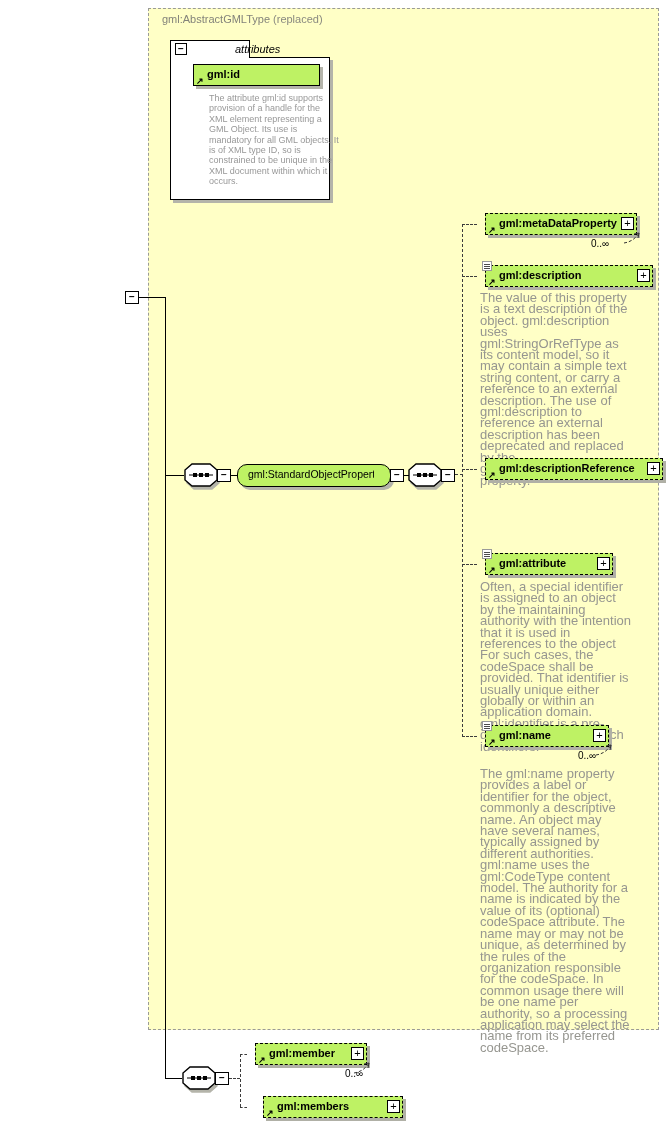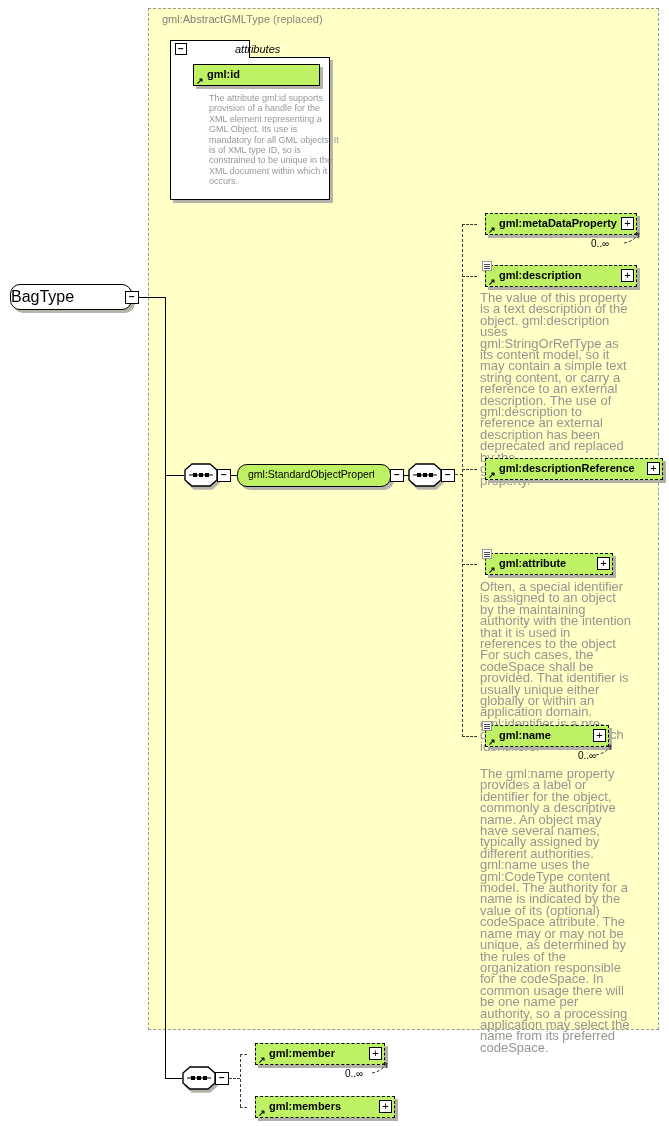--- a/index.html
+++ b/index.html
@@ -105,23 +105,20 @@
   <div class="attrtab">
     <div class="minibox" style="left:4px;top:2px;">−</div>
     <span class="lbl">attributes</span>
   </div>
   <div class="node solidbox" style="left:193px;top:64px;width:127px;">
     <span class="name">gml:id</span>
     <span class="refarrow">↗</span>
   </div>
   <div class="ann small" style="left:196px;top:93px;width:131px;margin-left:13px;">The attribute gml:id supports provision of a handle for the XML element representing a GML Object. Its use is mandatory for all GML objects. It is of XML type ID, so is constrained to be unique in the XML document within which it occurs.</div>
 
-  <div class="root">
-    <span class="name">BagType</span>
-  </div>
   <div class="minibox" style="left:125px;top:291px;width:14px;height:13px;line-height:10px;">−</div>
 
   <svg class="seq" style="left:184px;top:463px;" viewBox="0 0 34 24">
     <polygon points="8,1 26,1 33,7 33,17 26,23 8,23 1,17 1,7" fill="#fff" stroke="#000" stroke-width="1.4"></polygon>
     <line x1="5" y1="12" x2="29" y2="12" stroke="#000" stroke-width="1"></line>
     <rect x="9" y="10" width="4" height="4" fill="#000"></rect>
     <rect x="15" y="10" width="4" height="4" fill="#000"></rect>
     <rect x="21" y="10" width="4" height="4" fill="#000"></rect>
   </svg>
   <div class="minibox" style="left:217px;top:469px;width:14px;height:13px;line-height:10px;">−</div>
@@ -144,21 +141,21 @@
     <span class="name">gml:metaDataProperty</span>
     <div class="plusbox">+</div>
     <span class="refarrow">↗</span>
     <svg class="rep" width="20" height="14">
       <path d="M2,12 C9,11 14,7 17,2" fill="none" stroke="#333" stroke-width="1" stroke-dasharray="3,2"></path>
       <path d="M17,2 l-5,1 M17,2 l-1,5" fill="none" stroke="#333" stroke-width="1"></path>
     </svg>
   </div>
   <div class="occurs" style="left:591px;top:238px;">0..∞</div>
 
-  <div class="node dashbox" style="left:477px;top:265px;width:152px;">
+  <div class="node dashbox" style="left:477px;top:265px;width:168px;">
     <span class="annicon">
         <i></i>
         <i></i>
         <i></i>
       </span>
     <span class="name">gml:description</span>
     <div class="plusbox">+</div>
     <span class="refarrow">↗</span>
   </div>
   <div class="ann" style="left:480px;top:292px;width:152px;">The value of this property is a text description of the object. gml:description uses gml:StringOrRefType as its content model, so it may contain a simple text string content, or carry a reference to an external description. The use of gml:description to reference an external description has been deprecated and replaced by the gml:descriptionReference property.</div>
@@ -200,30 +197,30 @@
 
   <svg class="seq" style="left:182px;top:1066px;" viewBox="0 0 34 24">
     <polygon points="8,1 26,1 33,7 33,17 26,23 8,23 1,17 1,7" fill="#fff" stroke="#000" stroke-width="1.4"></polygon>
     <line x1="5" y1="12" x2="29" y2="12" stroke="#000" stroke-width="1"></line>
     <rect x="9" y="10" width="4" height="4" fill="#000"></rect>
     <rect x="15" y="10" width="4" height="4" fill="#000"></rect>
     <rect x="21" y="10" width="4" height="4" fill="#000"></rect>
   </svg>
   <div class="minibox" style="left:215px;top:1072px;width:14px;height:13px;line-height:10px;">−</div>
 
-  <div class="node dashbox" style="left:247px;top:1043px;width:130px;">
+  <div class="node dashbox" style="left:247px;top:1043px;width:112px;">
     <span class="name">gml:member</span>
     <div class="plusbox">+</div>
     <span class="refarrow">↗</span>
     <svg class="rep" width="20" height="14">
       <path d="M2,12 C9,11 14,7 17,2" fill="none" stroke="#333" stroke-width="1" stroke-dasharray="3,2"></path>
       <path d="M17,2 l-5,1 M17,2 l-1,5" fill="none" stroke="#333" stroke-width="1"></path>
     </svg>
   </div>
   <div class="occurs" style="left:345px;top:1068px;">0..∞</div>
 
-  <div class="node dashbox" style="left:247px;top:1096px;width:140px;">
+  <div class="node dashbox" style="left:255px;top:1096px;width:140px;">
     <span class="name">gml:members</span>
     <div class="plusbox">+</div>
     <span class="refarrow">↗</span>
   </div>
 
 </div>
 
 </body></html>

